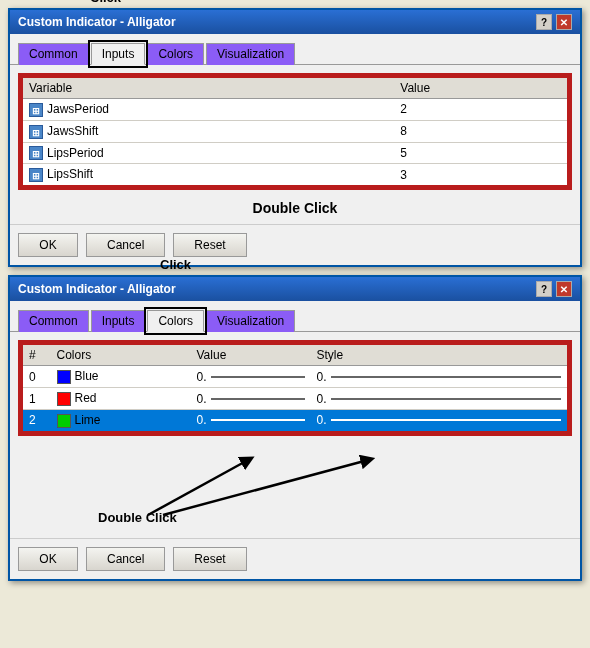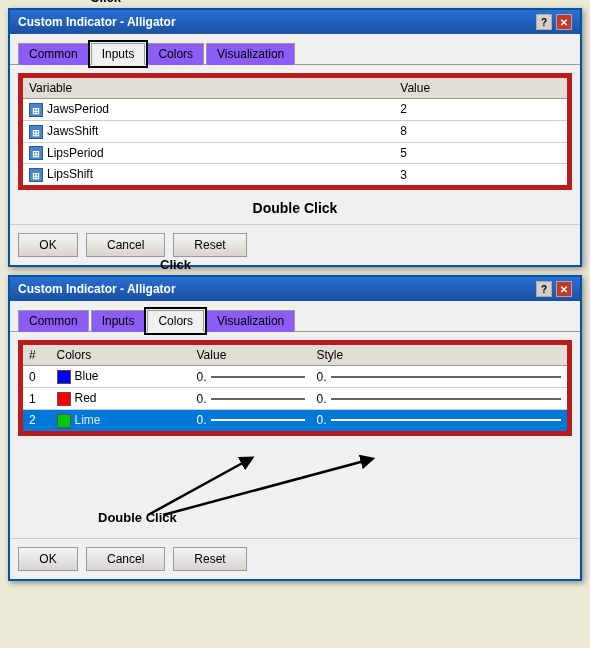--- a/index.html
+++ b/index.html
@@ -296,21 +296,21 @@
             </td>
             <td>
               <span class="line-style">0.<span class="line-display"></span></span>
             </td>
             <td>
               <span class="line-style">0.<span class="line-display"></span></span>
             </td>
           </tr>
           <tr class="selected" style="background:#0078d7; color:white;">
             <td style="background:#0078d7; color:white;">2</td>
-            <td style="background:#0078d7; color:#e5e5e5;">
+            <td style="background:#0078d7; color:#000000;">
               <span class="color-swatch" style="background:#00cc00;"></span>Lime
             </td>
             <td style="background:#0078d7; color:white;">
               <span class="line-style">0.<span class="line-display selected-row" style="background:white;"></span></span>
             </td>
             <td style="background:#0078d7; color:white;">
               <span class="line-style">0.<span class="line-display selected-row" style="background:white;"></span></span>
             </td>
           </tr>
         </tbody>

